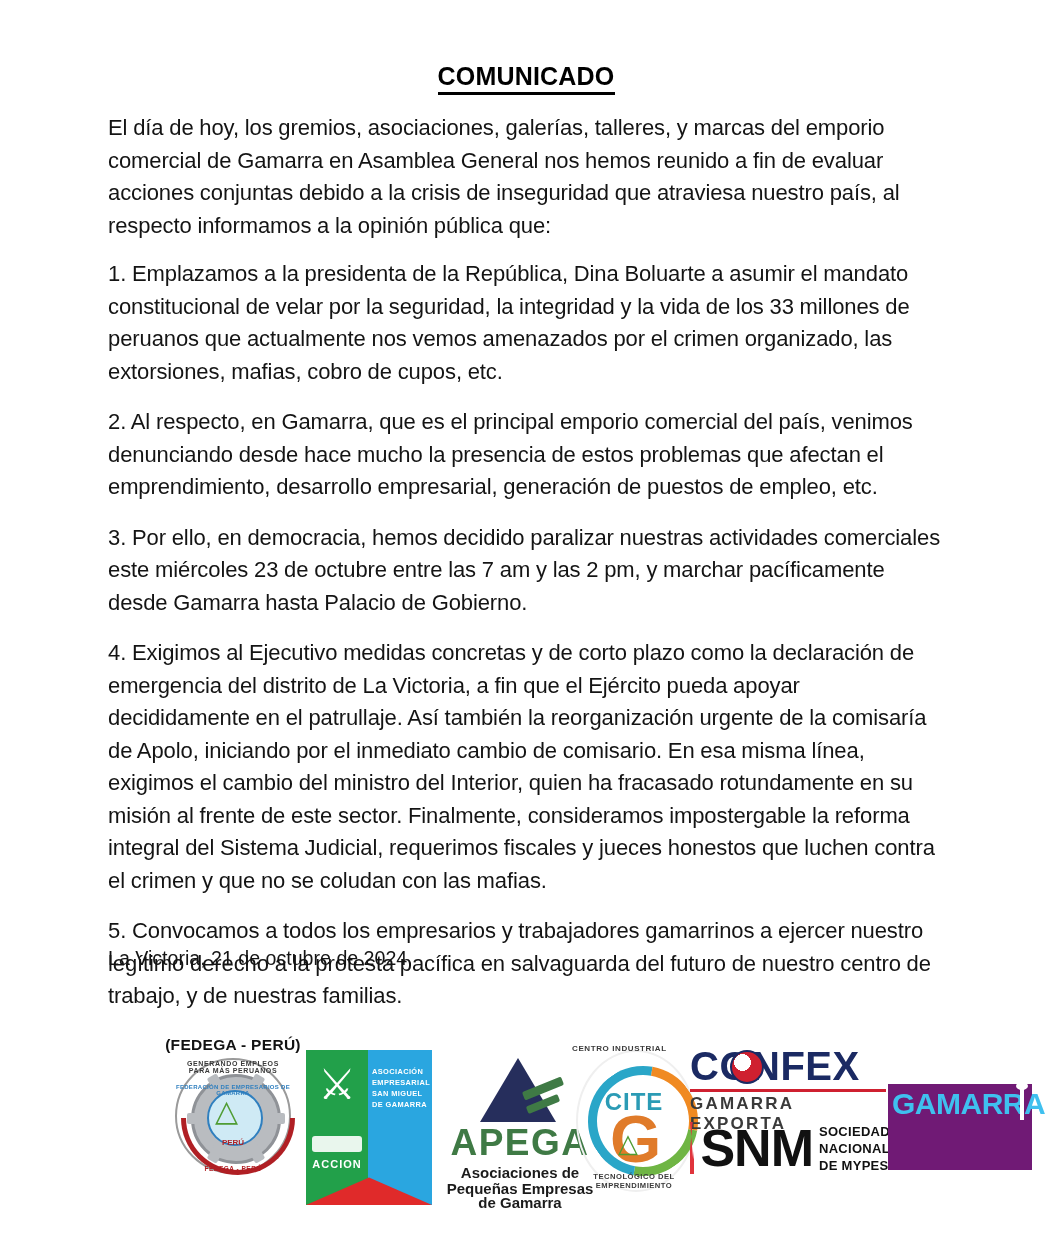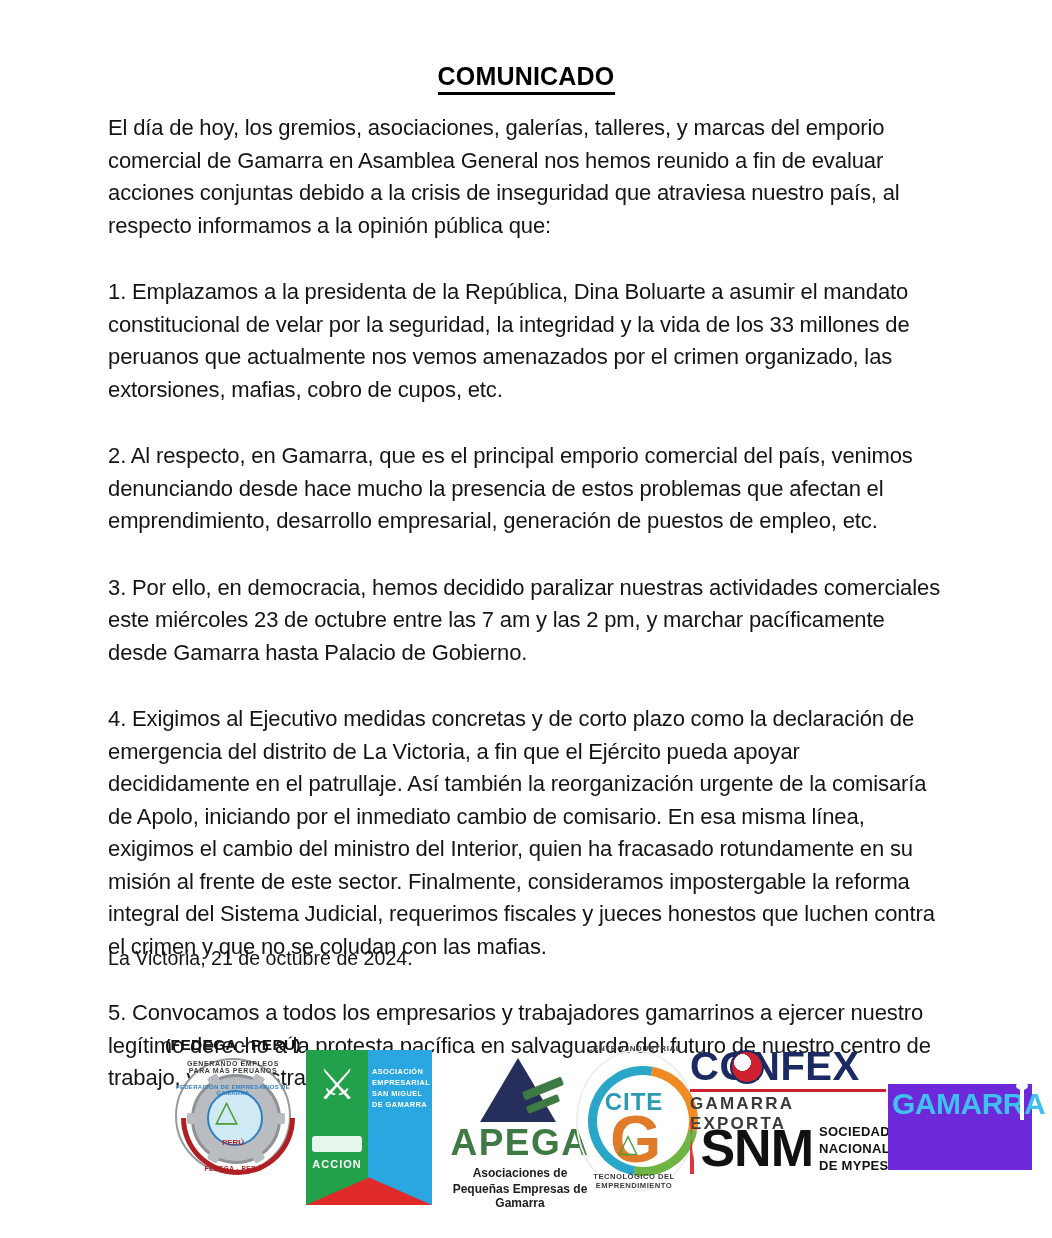--- a/index.html
+++ b/index.html
@@ -49,21 +49,21 @@
   }
   .para {
     font-size: 22px;
     line-height: 32.5px;
     color: #141414;
     margin: 0 0 16px 0;
     text-align: left;
     letter-spacing: -0.1px;
     word-spacing: -0.2px;
   }
-  .para.spaced { margin-bottom: 18px; margin-top: 34px; }
+  .para.spaced { margin-bottom: 18px; }
 
   .datum {
     position: absolute;
     top: 943px;
     left: 108px;
     font-size: 19.6px;
     line-height: 30px;
     color: #141414;
   }
 
@@ -167,42 +167,42 @@
   .ap-mark { position: relative; width: 104px; height: 66px; margin: 0 auto; }
   .ap-tri {
     position:absolute; left:12px; top:0; width:0; height:0;
     border-left: 38px solid transparent;
     border-right: 38px solid transparent;
     border-bottom: 64px solid #262e5c;
   }
   .ap-d1 { position:absolute; left:54px; top:26px; width:42px; height:9px; background:#3f7a45; transform: rotate(-22deg); border-radius:2px;}
   .ap-d2 { position:absolute; left:58px; top:42px; width:34px; height:8px; background:#3f7a45; transform: rotate(-22deg); border-radius:2px;}
   .ap-name { text-align:center; font-size:37px; font-weight:bold; color:#3f7a45; letter-spacing:1.5px; margin-top:-2px;}
-  .ap-sub { text-align:center; font-size:12px; font-weight:bold; color:#1b1b1b; line-height:14px; margin-top:2px;}
+  .ap-sub { text-align:center; font-size:15px; font-weight:bold; color:#1b1b1b; line-height:14px; margin-top:2px;}
 
   
   .lg-ci { left: 566px; top: 14px; width: 136px; height: 166px; }
   .ci-wrap { position: relative; width: 136px; height: 160px; }
   .ci-ring {
     position:absolute; left:10px; top:6px; width: 116px; height: 138px;
     border-radius: 50%;
     border: 2px solid #efefef;
   }
   .ci-c {
     position:absolute; left:22px; top:22px; width: 92px; height: 92px;
     border-radius: 50%;
     border: 9px solid #2aa6c8;
     border-right-color:#f08a22;
     border-bottom-color:#6fb544;
     transform: rotate(-35deg);
   }
   .ci-cite { position:absolute; left:22px; top:44px; width:92px; text-align:center; font-size:24px; font-weight:bold; color:#2b9bb5; letter-spacing:1px; z-index:3;}
   .ci-g { position:absolute; left:44px; top:62px; font-size:66px; font-weight:bold; color:#e07b2a; line-height:1; z-index:2;}
   .ci-leaf { position:absolute; left:52px; top:84px; font-size:26px; color:#4f9c33; z-index:4;}
-  .ci-t1 { position:absolute; left:0; top:0; width:136px; text-align:center; font-size:8px; font-weight:bold; color:#3a3a3a; letter-spacing:0.6px;}
+  .ci-t1 { position:absolute; left:6px; top:0; width:136px; text-align:left; font-size:8px; font-weight:bold; color:#3a3a3a; letter-spacing:0.6px;}
   .ci-t2 { position:absolute; left:0; bottom:14px; width:136px; text-align:center; font-size:7.6px; font-weight:bold; color:#3a3a3a; letter-spacing:0.5px;}
 
   
   .lg-cf { left: 690px; top: 14px; width: 196px; height: 72px; }
   .cf-name { position:relative; font-size:40px; font-weight:bold; color:#1b2a63; letter-spacing:0.5px; line-height:44px;}
   .cf-globe {
     position:absolute; left:40px; top:6px; width:30px; height:30px; border-radius:50%;
     background: radial-gradient(circle at 35% 35%, #ffffff 0 30%, #cf2030 31% 100%);
     border:2px solid #1b2a63;
   }
@@ -213,21 +213,21 @@
   .lg-sn { left: 690px; top: 92px; width: 200px; height: 82px; }
   .sn-flex { display:flex; align-items:center; gap:6px; }
   .sn-mark {
     width: 40px; height: 52px; background:#e0343c;
     clip-path: polygon(0 0, 62% 0, 0 52%, 0 100%, 100% 100%, 100% 48%, 38% 100%, 100% 100%);
   }
   .sn-abbr { font-size:52px; font-weight:bold; color:#111111; line-height:52px; letter-spacing:-1px;}
   .sn-txt { font-size:13px; font-weight:bold; color:#111111; line-height:17px; letter-spacing:0.3px;}
 
   
-  .lg-ga { left: 888px; top: 54px; width: 144px; height: 86px; background:#6d28d9; }
+  .lg-ga { left: 888px; top: 54px; width: 144px; height: 86px; background:#701a75; }
   .ga-l1 { font-size: 30px; font-weight: bold; color:#3fc0ef; letter-spacing:-0.5px; line-height:32px; padding: 4px 0 0 4px;}
   .ga-l2 { font-size: 31px; font-weight: bold; color:#ffffff; letter-spacing:-0.5px; line-height:34px; padding-left:4px;}
   .ga-tower { position:absolute; right:8px; top:2px; width:4px; height:34px; background:#ffffff; }
   .ga-tower::before{ content:""; position:absolute; left:-4px; top:-4px; width:12px; height:8px; background:#ffffff; border-radius:50%;}
 </style>
 </head>
 <body>
 
 <div class="page">
 

